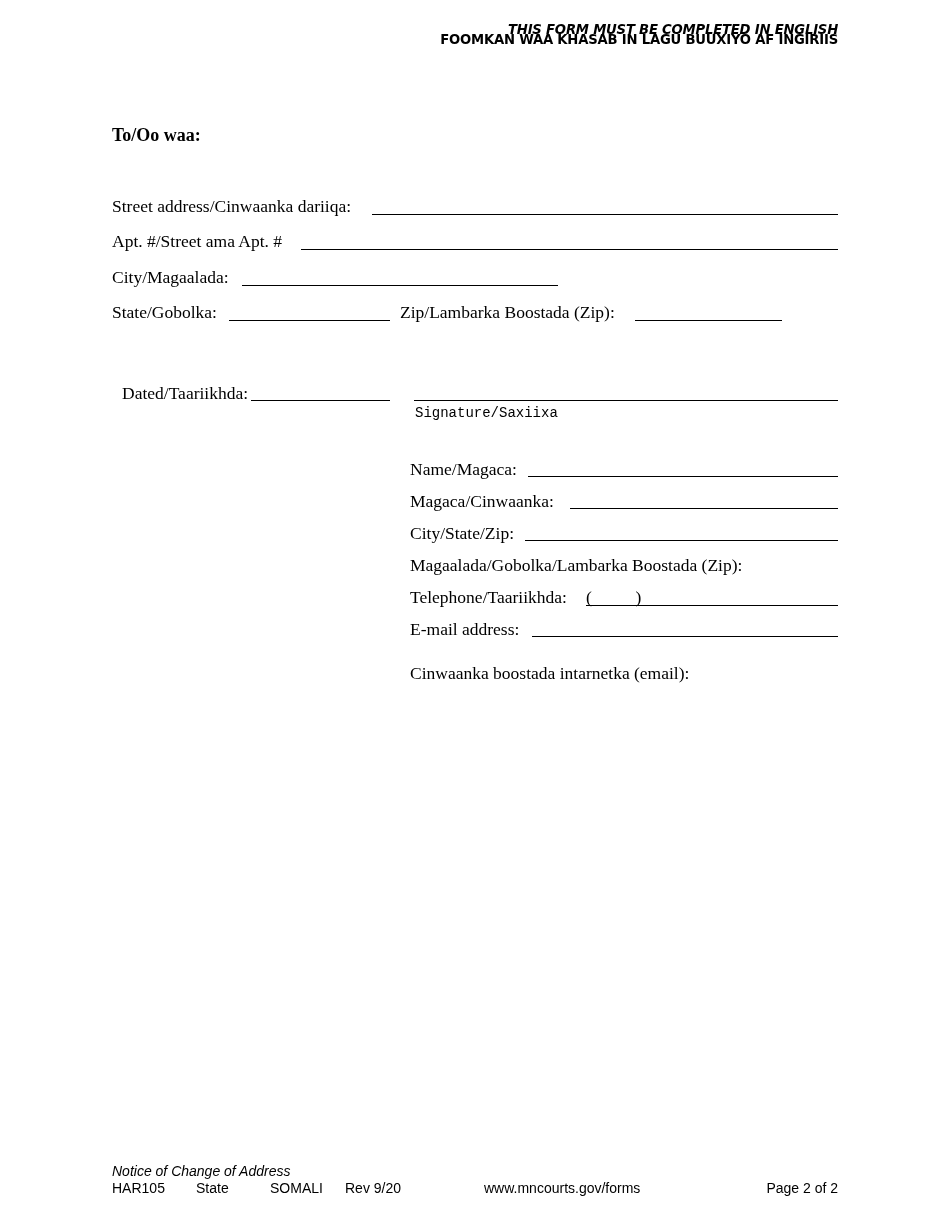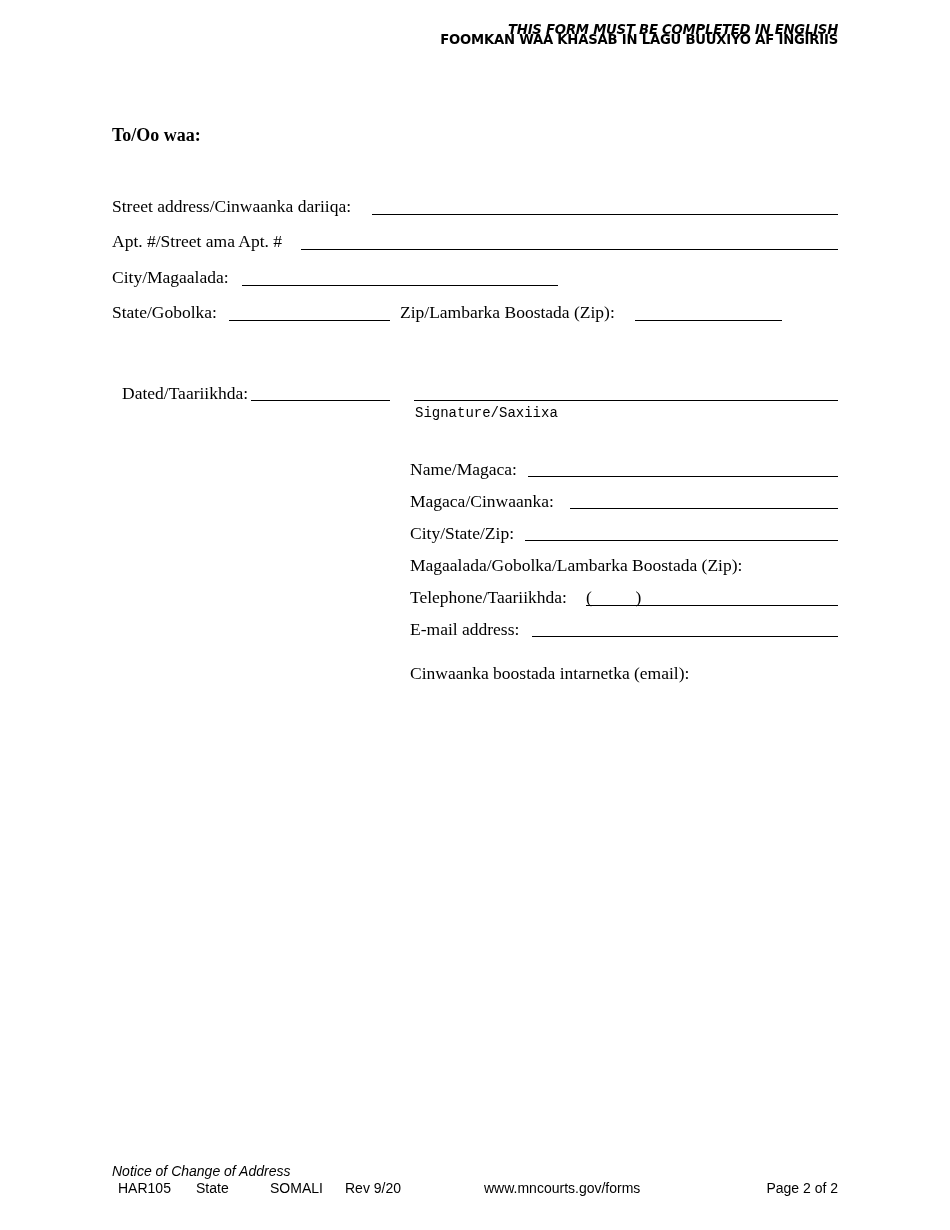--- a/index.html
+++ b/index.html
@@ -68,18 +68,18 @@
 <div class="abs serif" style="left:586px; top:587px; white-space:pre; width:252px; border-bottom:1.8px solid #000; height:18px;"><span style="white-space:pre;">(          )</span></div>
 <input class="fillin" style="left: 586px; width: 252px; top: 587px;" value="">
 
 <div class="abs serif" style="left:410px; top:619px;">E-mail address:</div>
 <div class="line thick" style="left:532px; width:306px; top:636px;"></div>
 <input class="fillin" style="left: 532px; width: 306px; top: 618px;" value="">
 
 <div class="abs serif" style="left:410px; top:651px;margin-top:12px;">Cinwaanka boostada intarnetka (email):</div>
 
 <div class="abs foot italic" style="left:112px; top:1163px;">Notice of Change of Address</div>
-<div class="abs foot" style="left:112px; top:1180px;margin-left:6px;">HAR105</div>
+<div class="abs foot" style="left:112px; top:1180px;">HAR105</div>
 <div class="abs foot" style="left:196px; top:1180px;">State</div>
 <div class="abs foot" style="left:270px; top:1180px;">SOMALI</div>
 <div class="abs foot" style="left:345px; top:1180px;">Rev 9/20</div>
 <div class="abs foot" style="left:484px; top:1180px;">www.mncourts.gov/forms</div>
 <div class="abs foot" style="right:112px; top:1180px;">Page 2 of 2</div>
 
 </body></html>

